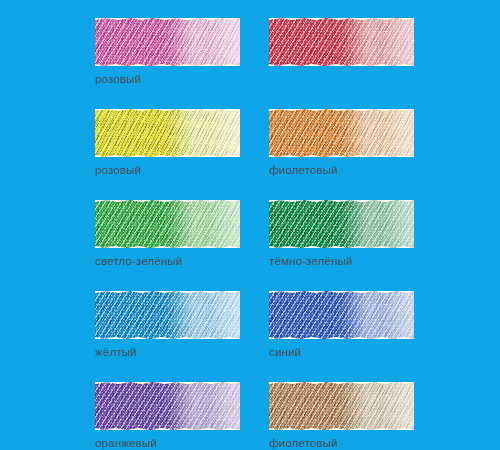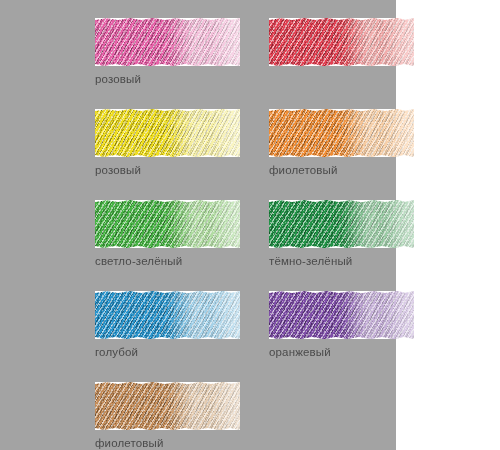--- a/index.html
+++ b/index.html
@@ -11,23 +11,23 @@
   body {
     width: 500px;
     height: 450px;
     overflow: hidden;
     font-family: "Liberation Sans", sans-serif;
     -webkit-font-smoothing: antialiased;
   }
 
   #swatch-sheet {
     position: relative;
-    width: 396px;
+    width: 500px;
     height: 450px;
-    background: #a3a3a3;
+    background: #0ea5e9;
   }
 
   .swatch-grid {
     position: absolute;
     left: 95px;
     top: 18px;
     width: 320px;
     display: grid;
     grid-template-columns: 145px 145px;
     column-gap: 29px;
@@ -225,21 +225,34 @@
         <div class="swatch-block">
           <div class="swatch-wash" style="background: linear-gradient(to right, rgb(30, 146, 206) 0%, rgb(30, 146, 206) 46%, rgb(114, 188, 226) 70%, rgb(114, 188, 226) 86%, rgb(114, 188, 226) 100%);"></div>
           <div class="swatch-hatch h1"></div>
           <div class="swatch-hatch h2"></div>
           <div class="swatch-hatch h3"></div>
           <div class="swatch-grain"></div>
           <div class="swatch-fade"></div>
           <div class="swatch-edge-top"></div>
           <div class="swatch-edge-bottom"></div>
         </div>
-        <div class="swatch-label">голубой</div>
+        <div class="swatch-label">жёлтый</div>
+      </div>
+      <div class="swatch-cell">
+        <div class="swatch-block">
+          <div class="swatch-wash" style="background: linear-gradient(to right, rgb(59, 93, 192) 0%, rgb(59, 93, 192) 46%, rgb(126, 149, 214) 70%, rgb(126, 149, 214) 86%, rgb(126, 149, 214) 100%);"></div>
+          <div class="swatch-hatch h1"></div>
+          <div class="swatch-hatch h2"></div>
+          <div class="swatch-hatch h3"></div>
+          <div class="swatch-grain"></div>
+          <div class="swatch-fade"></div>
+          <div class="swatch-edge-top"></div>
+          <div class="swatch-edge-bottom"></div>
+        </div>
+        <div class="swatch-label">синий</div>
       </div>
       <div class="swatch-cell">
         <div class="swatch-block">
           <div class="swatch-wash" style="background: linear-gradient(to right, rgb(123, 71, 168) 0%, rgb(123, 71, 168) 46%, rgb(166, 131, 197) 70%, rgb(166, 131, 197) 86%, rgb(166, 131, 197) 100%);"></div>
           <div class="swatch-hatch h1"></div>
           <div class="swatch-hatch h2"></div>
           <div class="swatch-hatch h3"></div>
           <div class="swatch-grain"></div>
           <div class="swatch-fade"></div>
           <div class="swatch-edge-top"></div>

